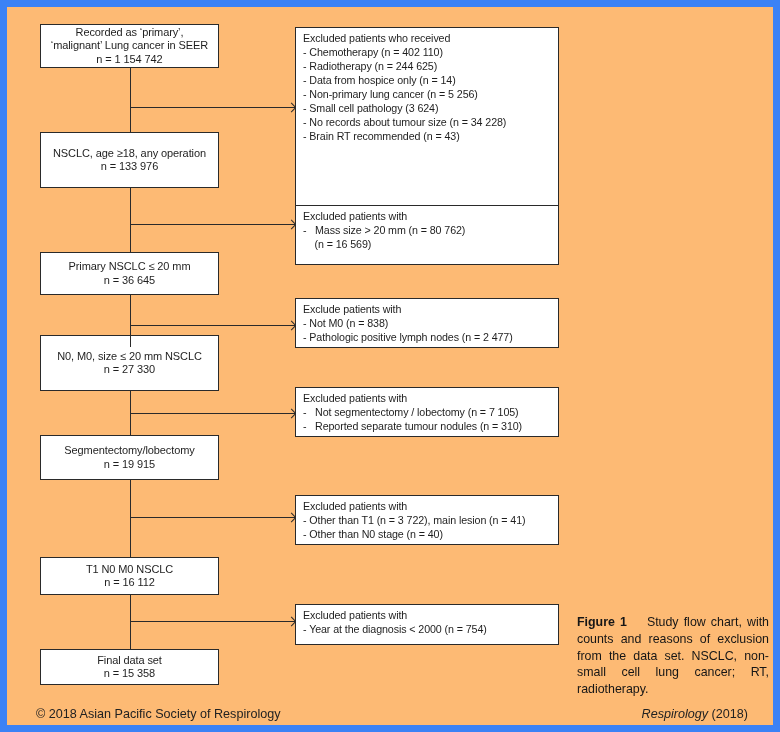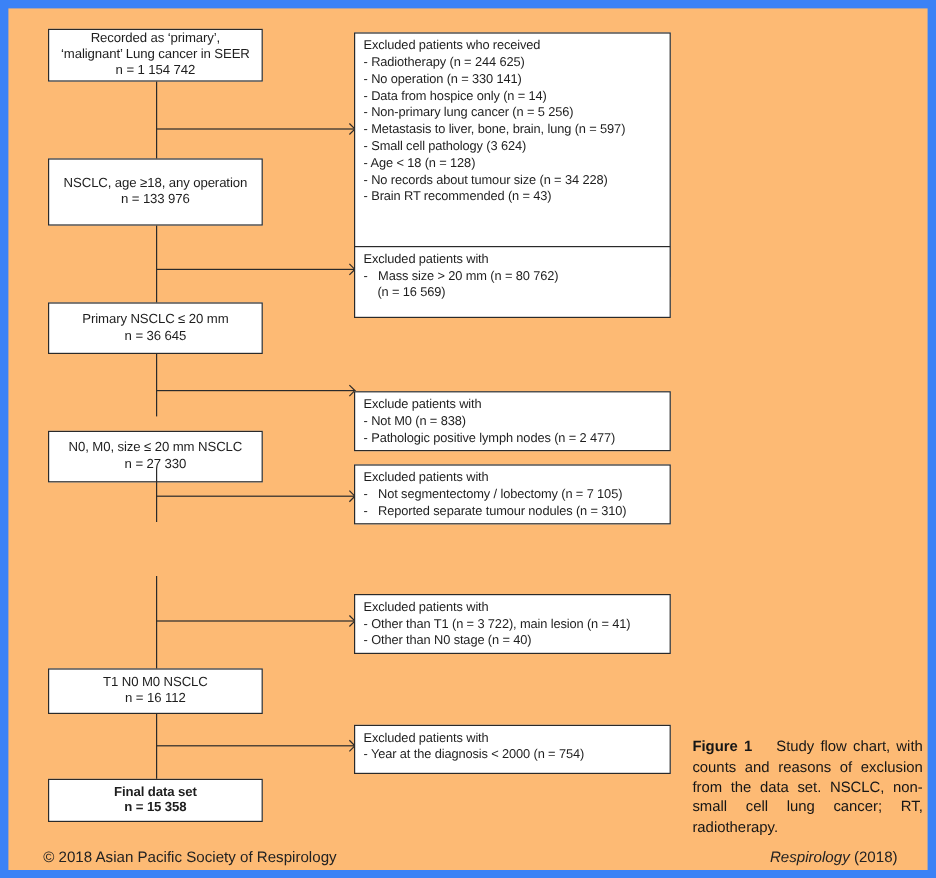--- a/index.html
+++ b/index.html
@@ -57,29 +57,33 @@
     <span>n = 1 154 742</span>
   </div>
   <div class="mbox" style="top:125px;height:56px;text-align:right;">
     <span>NSCLC, age ≥18, any operation</span>
     <span>n = 133 976</span>
   </div>
   <div class="mbox" style="top:245px;height:43px;">
     <span>Primary NSCLC ≤ 20 mm</span>
     <span>n = 36 645</span>
   </div>
-  <div class="mbox" style="top:352px;height:43px;text-align:center;">
+  <div class="mbox" style="top:328px;height:56px;text-align:center;">
     <span>N0, M0, size ≤ 20 mm NSCLC</span>
     <span>n = 27 330</span>
+  </div>
+  <div class="mbox" style="top:428px;height:45px;">
+    <span>Segmentectomy/lobectomy</span>
+    <span>n = 19 915</span>
   </div>
   <div class="mbox" style="top:550px;height:38px;">
     <span>T1 N0 M0 NSCLC</span>
     <span>n = 16 112</span>
   </div>
-  <div class="mbox" style="top:642px;height:36px;font-weight:bold;">
+  <div class="mbox" style="top:642px;height:36px;">
     <span>Final data set</span>
     <span>n = 15 358</span>
   </div>
 
   <div class="vline" style="top:61px;height:64px;"></div>
   <div class="vline" style="top:181px;height:64px;"></div>
   <div class="vline" style="top:288px;height:52px;"></div>
   <div class="vline" style="top:383px;height:45px;"></div>
   <div class="vline" style="top:473px;height:77px;"></div>
   <div class="vline" style="top:588px;height:54px;"></div>
@@ -98,38 +102,36 @@
     </div>
   <div class="hline" style="top:510px;">
       <span class="arrowhead"></span>
     </div>
   <div class="hline" style="top:614px;">
       <span class="arrowhead"></span>
     </div>
 
   <div class="ebox" style="top:20px;height:204px;">
     <div class="title">Excluded patients who received</div>
+    <div class="item">- Chemotherapy (n = 402 110)</div>
     <div class="item">- Radiotherapy (n = 244 625)</div>
-    <div class="item">- No operation (n = 330 141)</div>
     <div class="item">- Data from hospice only (n = 14)</div>
     <div class="item">- Non-primary lung cancer (n = 5 256)</div>
-    <div class="item">- Metastasis to liver, bone, brain, lung (n = 597)</div>
     <div class="item">- Small cell pathology (3 624)</div>
-    <div class="item">- Age &lt; 18 (n = 128)</div>
     <div class="item">- No records about tumour size (n = 34 228)</div>
     <div class="item">- Brain RT recommended (n = 43)</div>
   </div>
 
   <div class="ebox" style="top:198px;height:60px;">
     <div class="title">Excluded patients with</div>
     <div class="item">-   Mass size &gt; 20 mm (n = 80 762)</div>
     <div class="item">    (n = 16 569)</div>
   </div>
 
-  <div class="ebox" style="top:291px;height:50px;margin-top:28px;">
+  <div class="ebox" style="top:291px;height:50px;">
     <div class="title">Exclude patients with</div>
     <div class="item">- Not M0 (n = 838)</div>
     <div class="item">- Pathologic positive lymph nodes (n = 2 477)</div>
   </div>
 
   <div class="ebox" style="top:380px;height:50px;">
     <div class="title">Excluded patients with</div>
     <div class="item">-   Not segmentectomy / lobectomy (n = 7 105)</div>
     <div class="item">-   Reported separate tumour nodules (n = 310)</div>
   </div>

